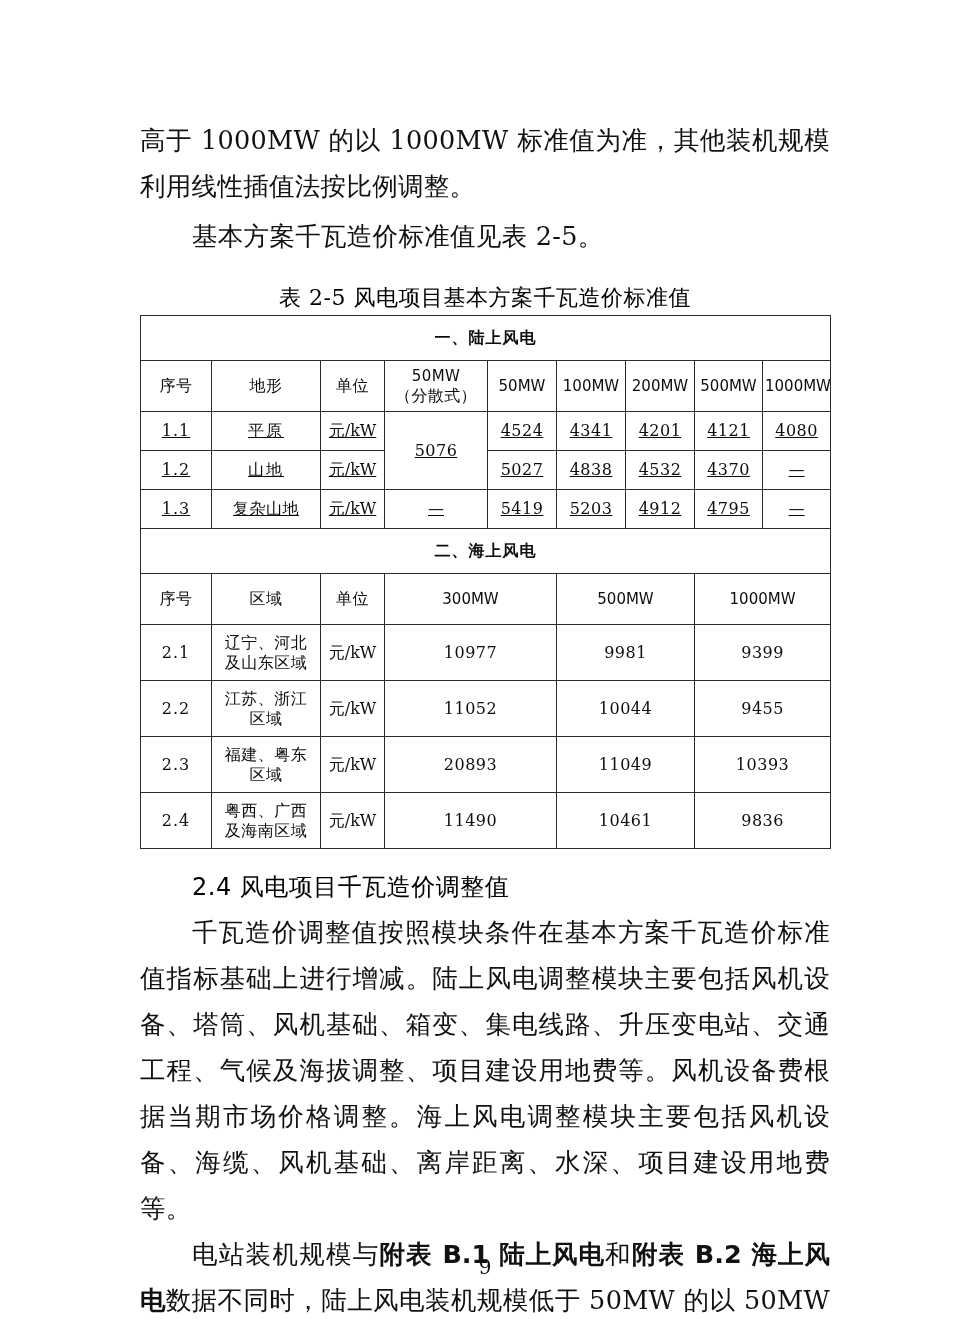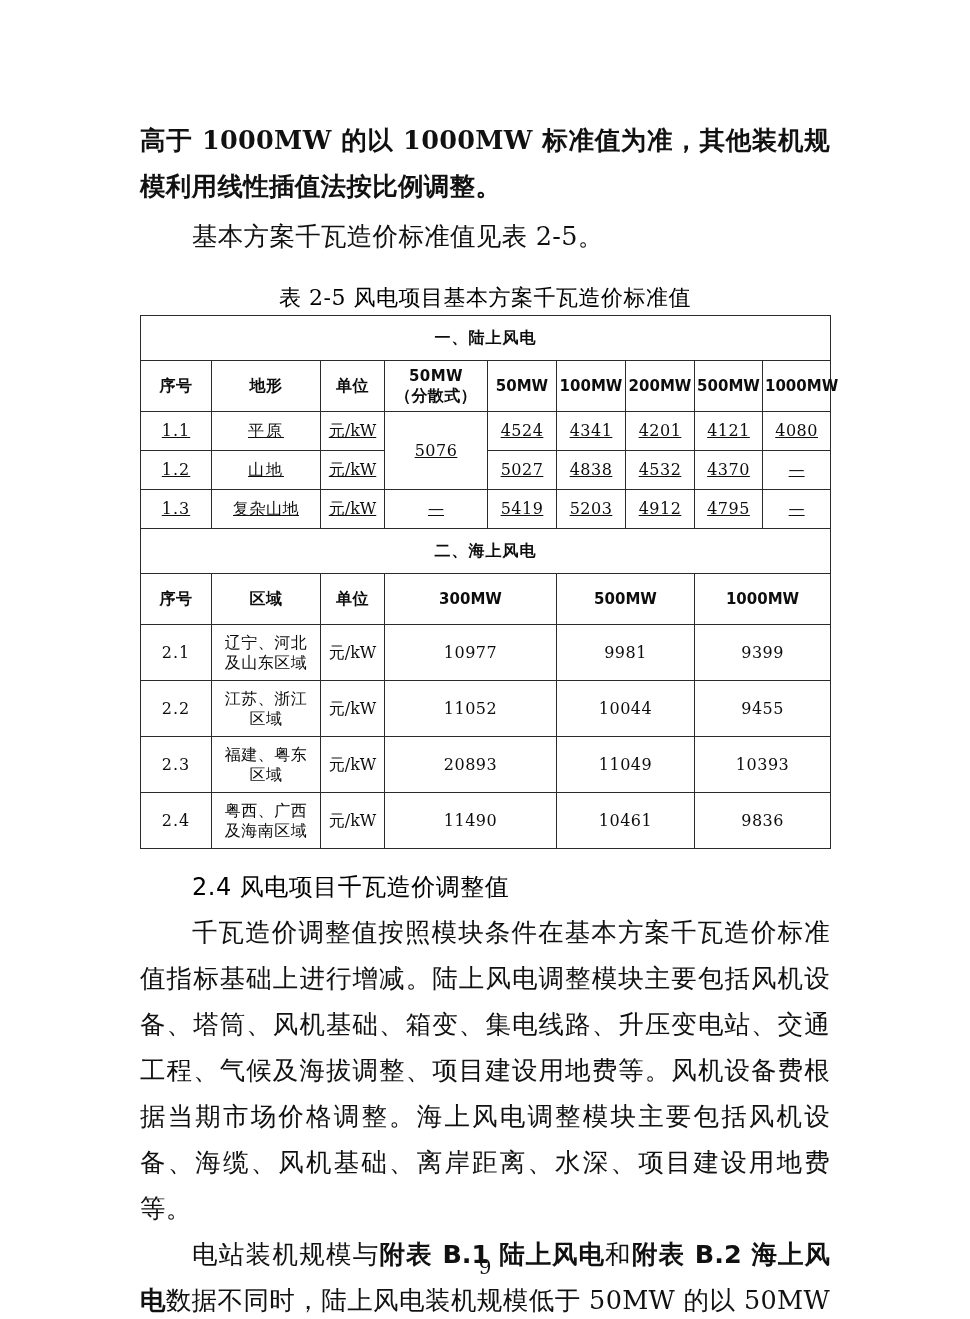--- a/index.html
+++ b/index.html
@@ -29,21 +29,21 @@
     line-height: 46px;
     letter-spacing: 0.3px;
     text-align: justify;
     text-justify: inter-ideograph;
     margin: 0;
     color: #111;
   }
   .para.indent { text-indent: 52px; }
   .para .bold { font-weight: bold; font-family: "DejaVu Sans","Liberation Sans",sans-serif; letter-spacing:0; }
 
-  #intro-para { padding-top: 117px; font-weight: bold; }
+  #intro-para { padding-top: 117px; }
   #ref-para   { padding-top: 4px; }
 
   
   .table-caption {
     text-align: center;
     font-size: 22px;
     line-height: 34px;
     margin-top: 22px;
     letter-spacing: 0.5px;
   }
@@ -65,21 +65,21 @@
     line-height: 20px;
   }
   td.section-head {
     height: 42px;
     font-size: 18px;
     font-weight: bold;
     letter-spacing: 1px;
   }
   td.colhead {
     height: 48px;
-    font-weight: bold;
+    font-weight: normal;
     font-size: 17px;
     letter-spacing: 0.4px;
   }
   td.colhead.num { font-family: "DejaVu Sans","Liberation Sans",sans-serif; font-size: 15px; letter-spacing:0; }
   td.colhead .l1 { display:block; }
   td.colhead .l2 { display:block; }
   tr.onshore-row td { height: 36px; text-decoration: underline; }
   tr.offshore-row td { height: 53px; }
   td.unit { font-size: 15px; letter-spacing: 0; }
   td.region { font-size: 17px; line-height: 25px; letter-spacing: 0.5px; }

